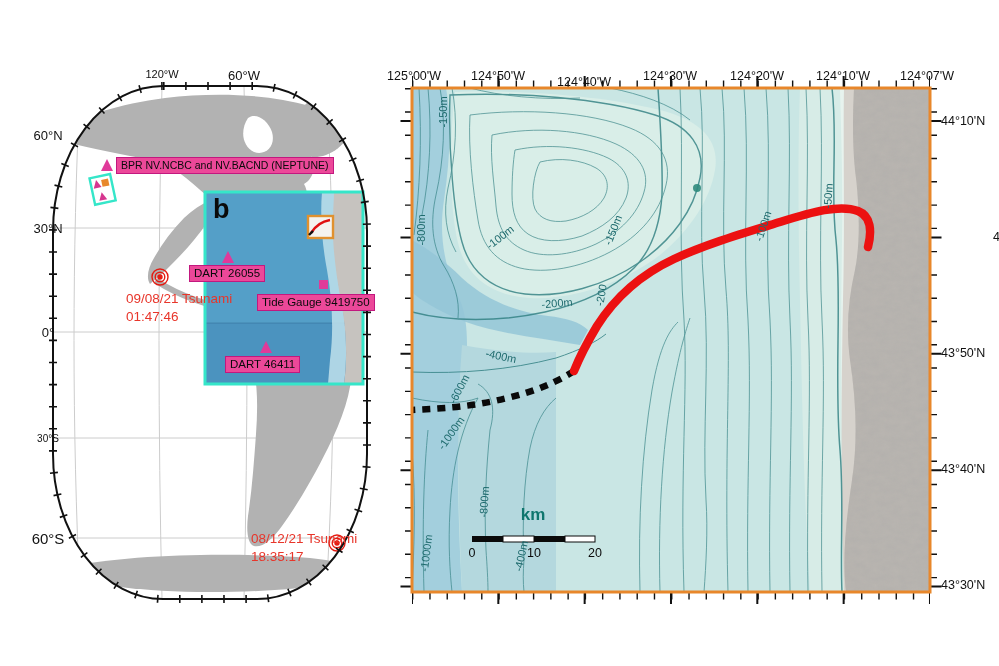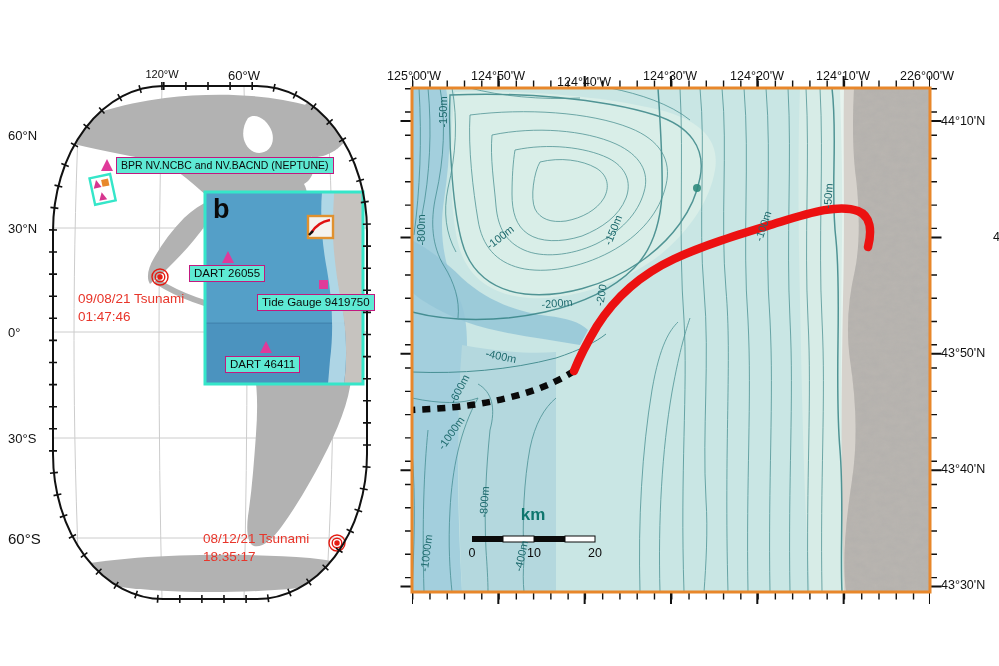--- a/index.html
+++ b/index.html
@@ -2,25 +2,25 @@
 <html><head>
 <meta charset="utf-8">
 <style>
   html,body{margin:0;padding:0;background:#ffffff;}
   .canvas{position:relative;width:999px;height:666px;background:#ffffff;overflow:hidden;
           font-family:"Liberation Sans", sans-serif;color:#111;}
   .abs{position:absolute;}
   .axis-label{position:absolute;font-size:12.5px;color:#111;white-space:nowrap;}
   .center-x{transform:translateX(-50%);}
   .center-y{transform:translateY(-50%);}
-  .right-align{text-align:left;}
-  .pink-label{position:absolute;background:#5eead4;border:1px solid #c2187f;color:#0a0a0a;
+  .right-align{text-align:center;}
+  .pink-label{position:absolute;background:#ec4899;border:1px solid #c2187f;color:#0a0a0a;
               font-size:11.5px;line-height:13px;padding:1px 4px;white-space:nowrap;}
   .pink-label.small{font-size:10.5px;}
-  .red-note{position:absolute;color:#e8352a;font-size:13.5px;line-height:18px;white-space:nowrap;}
+  .red-note{position:absolute;color:#e8352a;font-size:13.5px;line-height:18px;white-space:nowrap;margin-left:48px;}
   .inset-letter{position:absolute;font-size:27px;font-weight:bold;color:#0a0a0a;}
   .contour-label{position:absolute;color:#1f6b6e;font-size:11px;white-space:nowrap;
                  transform-origin:center center;}
   .scale-unit{position:absolute;font-weight:bold;font-size:17px;color:#0f766e;transform:translateX(-50%);}
   .scale-num{position:absolute;font-size:12.5px;color:#0a0a0a;transform:translateX(-50%);}
 </style>
 </head>
 <body>
 
 <div class="canvas">
@@ -193,21 +193,21 @@
 
       <rect x="412" y="88" width="518" height="504" fill="none" stroke="#e8872b" stroke-width="3"></rect>
     </g>
   </svg>
 
   <div class="axis-label center-x" style="left:162px;top:68px;font-size:11px">120°W</div>
   <div class="axis-label center-x" style="left:244px;top:68px;font-size:13px">60°W</div>
   <div class="axis-label center-y right-align" style="left:8px;top:135px;width:80px;font-size:13px">60°N</div>
   <div class="axis-label center-y right-align" style="left:8px;top:228px;width:80px;font-size:13px">30°N</div>
   <div class="axis-label center-y right-align" style="left:8px;top:332px;width:80px;font-size:13px">0°</div>
-  <div class="axis-label center-y right-align" style="left:8px;top:438px;width:80px;font-size:13px">30°S</div>
+  <div class="axis-label center-y right-align" style="left:8px;top:438px;width:80px;font-size:10px">30°S</div>
   <div class="axis-label center-y right-align" style="left:8px;top:538px;width:80px;font-size:15px">60°S</div>
 
   <div class="pink-label small" style="left:116px;top:157px">BPR NV.NCBC and NV.BACND (NEPTUNE)</div>
   <div class="inset-letter" style="left:213px;top:194px">b</div>
   <div class="pink-label" style="left:189px;top:265px">DART 26055</div>
   <div class="pink-label" style="left:257px;top:294px">Tide Gauge 9419750</div>
   <div class="pink-label" style="left:225px;top:356px">DART 46411</div>
 
   <div class="red-note" style="left:78px;top:290px">
     <div>09/08/21 Tsunami</div>
@@ -217,21 +217,21 @@
     <div>08/12/21 Tsunami</div>
     <div>18:35:17</div>
   </div>
 
   <div class="axis-label center-x" style="left:414px;top:69px">125°00'W</div>
   <div class="axis-label center-x" style="left:498px;top:69px">124°50'W</div>
   <div class="axis-label center-x" style="left:584px;top:75px">124°40'W</div>
   <div class="axis-label center-x" style="left:670px;top:69px">124°30'W</div>
   <div class="axis-label center-x" style="left:757px;top:69px">124°20'W</div>
   <div class="axis-label center-x" style="left:843px;top:69px">124°10'W</div>
-  <div class="axis-label center-x" style="left:927px;top:69px">226°00'W</div>
+  <div class="axis-label center-x" style="left:927px;top:69px">124°07'W</div>
 
   <div class="axis-label center-y" style="left:941px;top:121px">44°10'N</div>
   <div class="axis-label center-y" style="left:993px;top:237px">44°00'N</div>
   <div class="axis-label center-y" style="left:941px;top:353px">43°50'N</div>
   <div class="axis-label center-y" style="left:941px;top:469px">43°40'N</div>
   <div class="axis-label center-y" style="left:941px;top:585px">43°30'N</div>
 
   <div class="contour-label" style="left:443px;top:112px;transform:translate(-50%,-50%) rotate(-90deg)">-150m</div>
   <div class="contour-label" style="left:421px;top:230px;transform:translate(-50%,-50%) rotate(-90deg)">-800m</div>
   <div class="contour-label" style="left:500px;top:237px;transform:translate(-50%,-50%) rotate(-38deg)">-100m</div>

